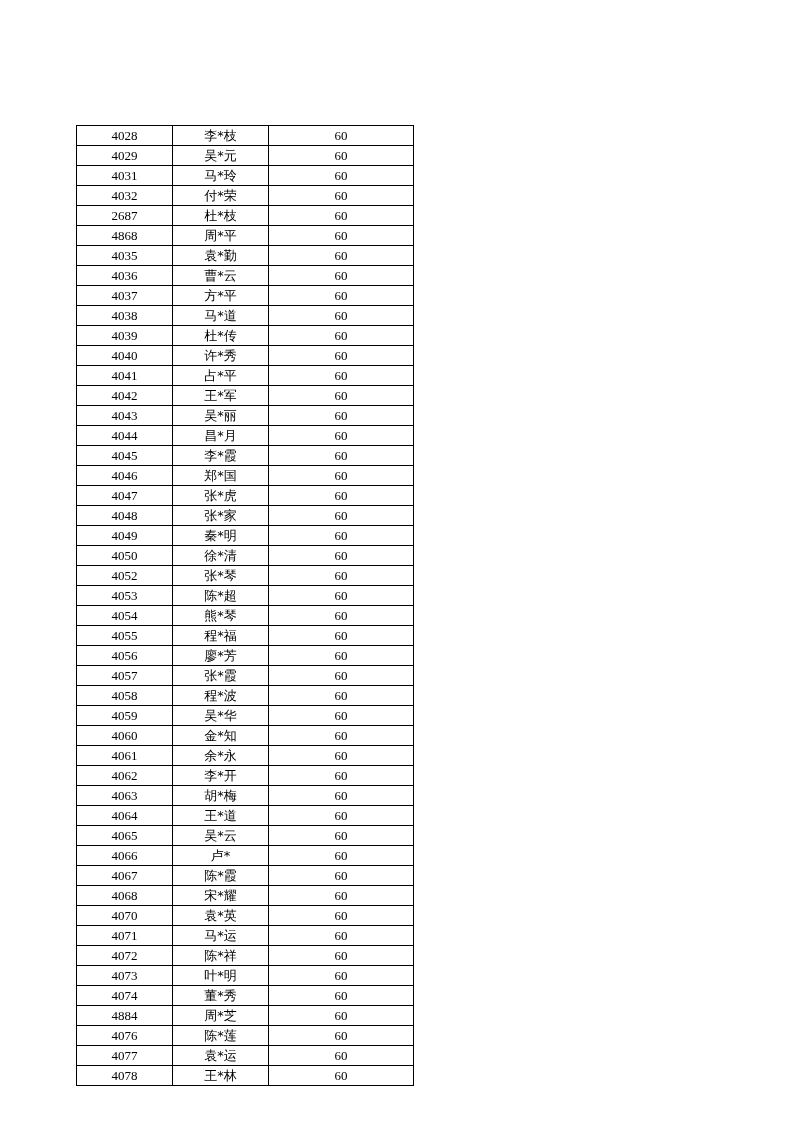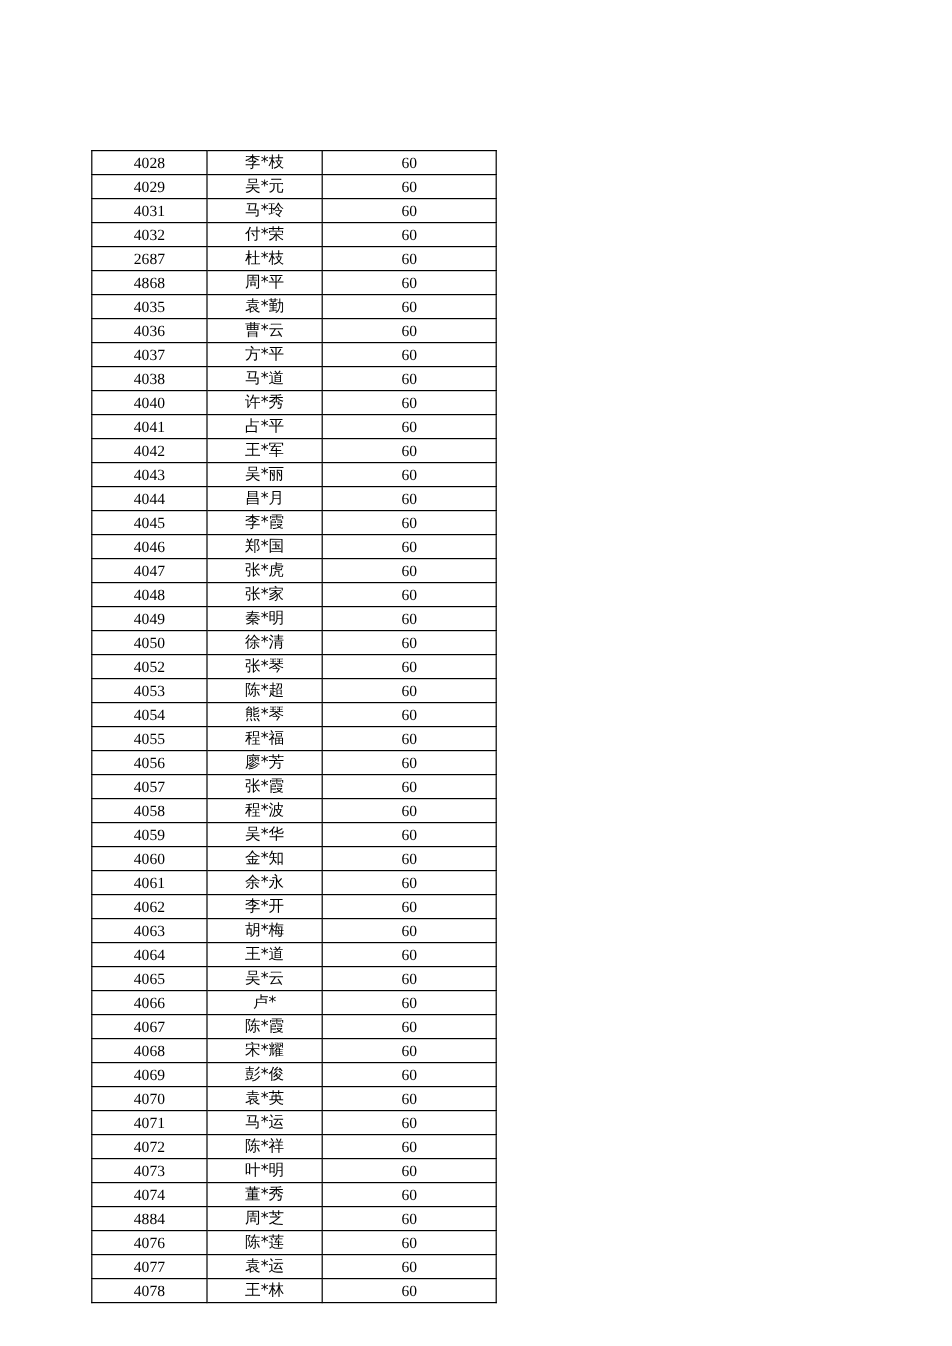--- a/index.html
+++ b/index.html
@@ -107,20 +107,25 @@
             <td class="cell-id">4037</td>
             <td class="cell-name">方*平</td>
             <td class="cell-val">60</td>
           </tr>
           <tr>
             <td class="cell-id">4038</td>
             <td class="cell-name">马*道</td>
             <td class="cell-val">60</td>
           </tr>
           <tr>
+            <td class="cell-id">4039</td>
+            <td class="cell-name">杜*传</td>
+            <td class="cell-val">60</td>
+          </tr>
+          <tr>
             <td class="cell-id">4040</td>
             <td class="cell-name">许*秀</td>
             <td class="cell-val">60</td>
           </tr>
           <tr>
             <td class="cell-id">4041</td>
             <td class="cell-name">占*平</td>
             <td class="cell-val">60</td>
           </tr>
           <tr>
@@ -244,25 +249,20 @@
             <td class="cell-val">60</td>
           </tr>
           <tr>
             <td class="cell-id">4067</td>
             <td class="cell-name">陈*霞</td>
             <td class="cell-val">60</td>
           </tr>
           <tr>
             <td class="cell-id">4068</td>
             <td class="cell-name">宋*耀</td>
-            <td class="cell-val">60</td>
-          </tr>
-          <tr>
-            <td class="cell-id">4069</td>
-            <td class="cell-name">彭*俊</td>
             <td class="cell-val">60</td>
           </tr>
           <tr>
             <td class="cell-id">4070</td>
             <td class="cell-name">袁*英</td>
             <td class="cell-val">60</td>
           </tr>
           <tr>
             <td class="cell-id">4071</td>
             <td class="cell-name">马*运</td>

